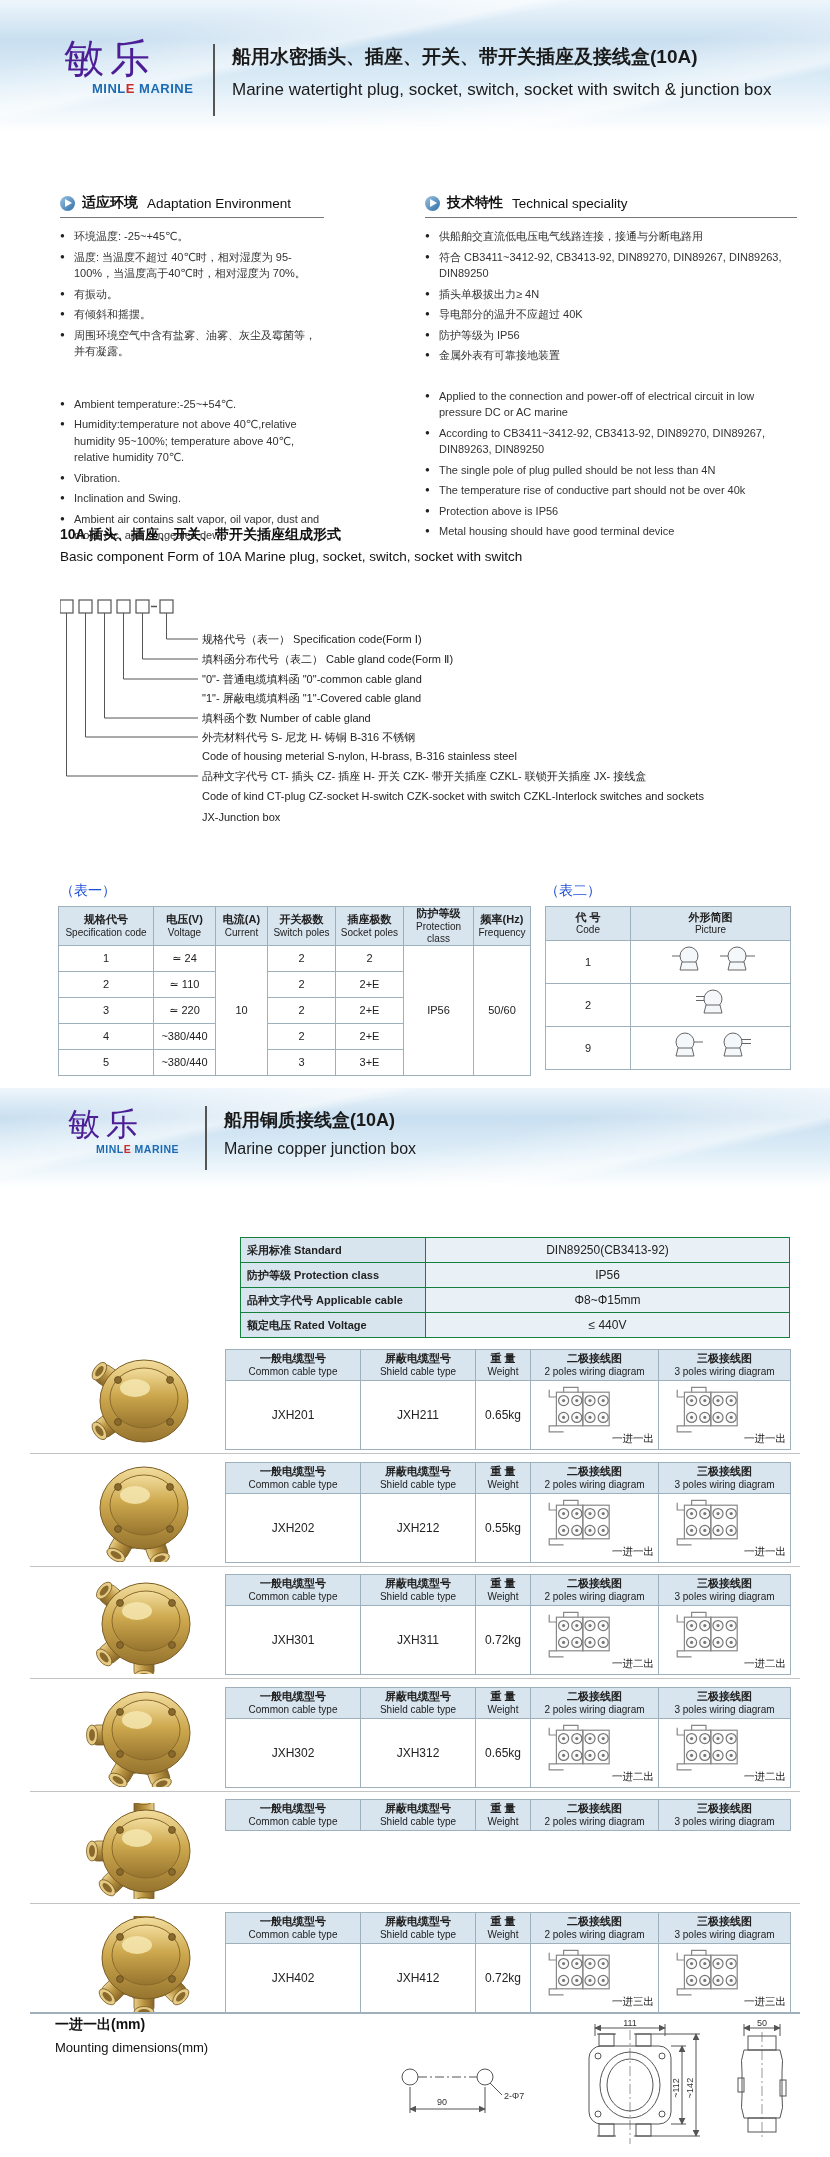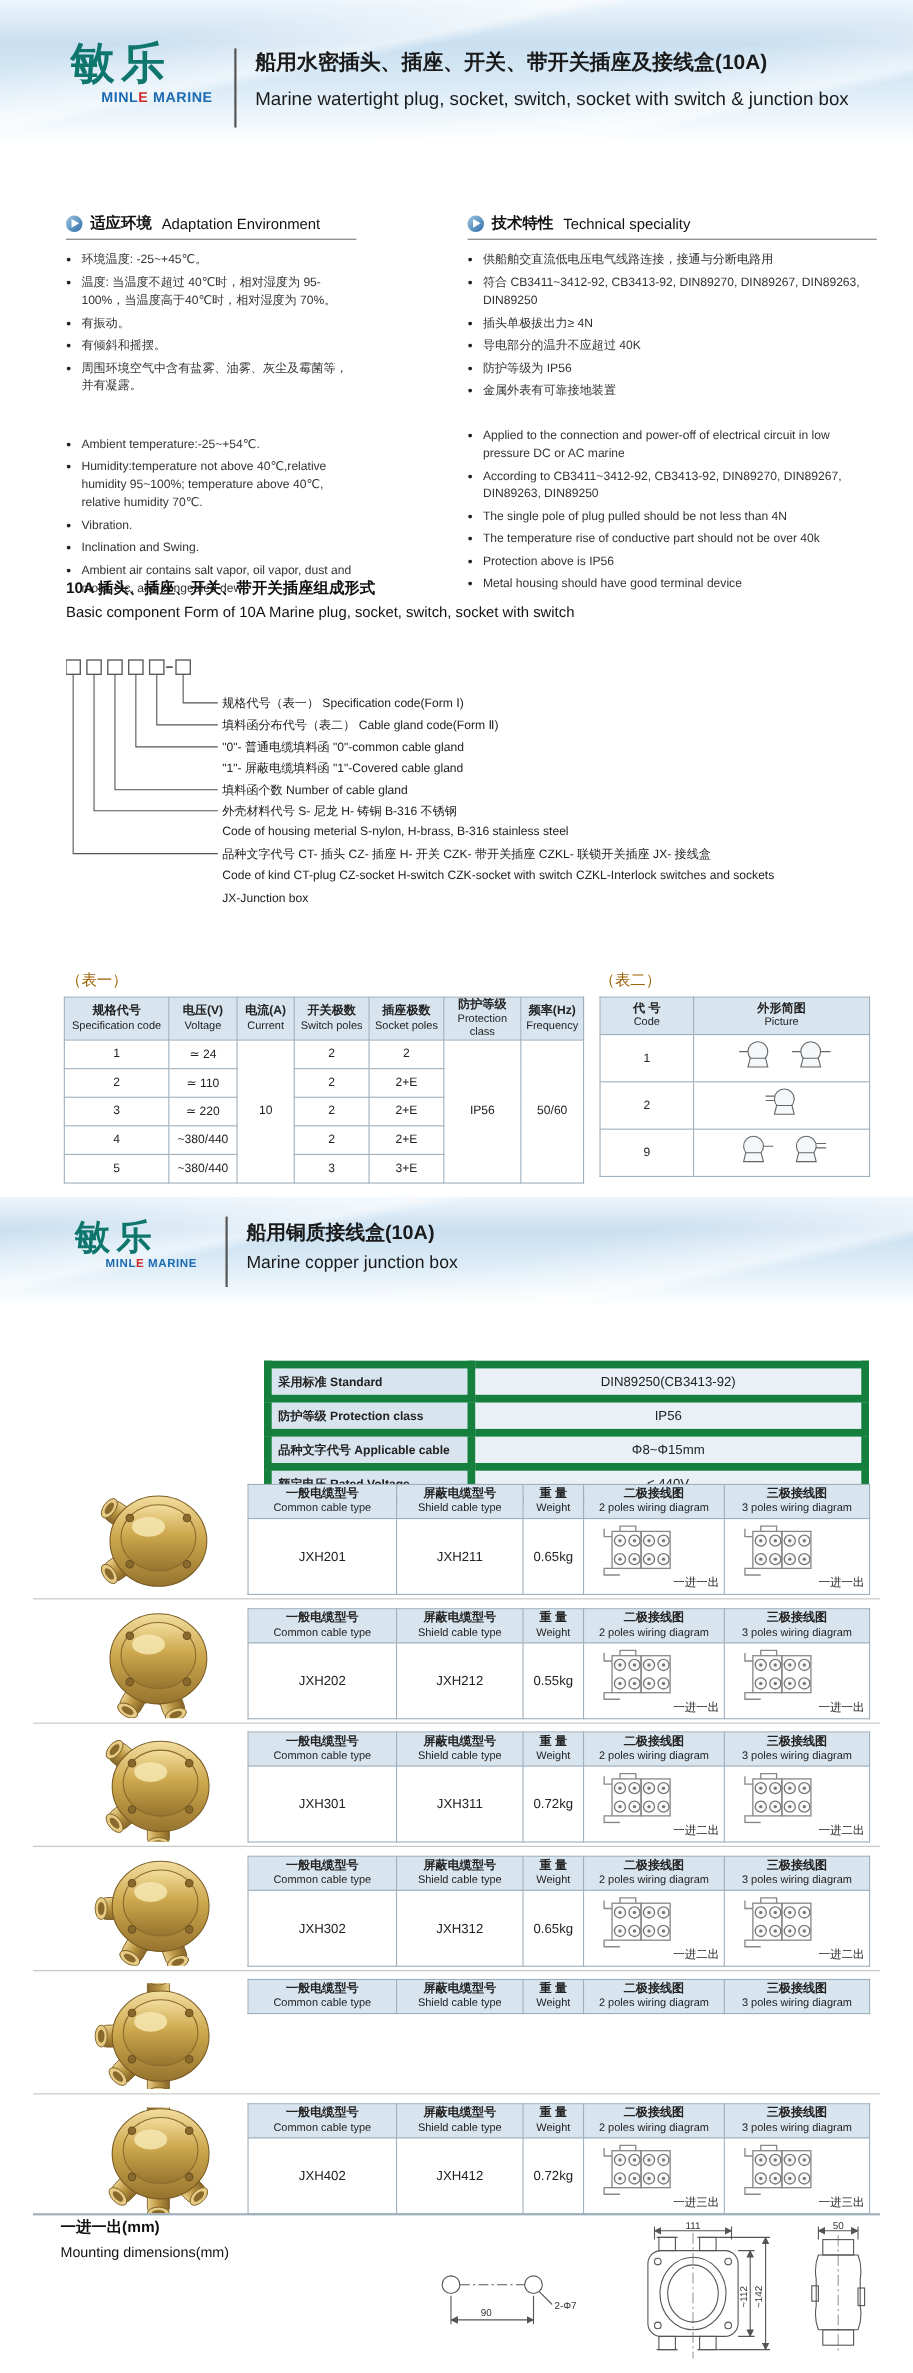--- a/index.html
+++ b/index.html
@@ -8,21 +8,21 @@
 
   
   .band{position:absolute;left:0;width:830px;overflow:hidden;
         background:linear-gradient(180deg,#eef6fc 0%,#c9dff0 30%,#dcecf7 62%,#ffffff 100%);}
   .band::before{content:"";position:absolute;inset:0;
         background:repeating-linear-gradient(-12deg,rgba(255,255,255,0) 0 60px,rgba(255,255,255,.55) 70px,rgba(255,255,255,0) 120px);}
   .band1{top:0;height:132px;}
   .band2{top:1088px;height:100px;}
 
   .logo{position:absolute;line-height:1;}
-  .logo .cn{font-weight:bold;color:#0f766e;letter-spacing:6px;}
+  .logo .cn{font-weight:normal;color:#4c1d95;letter-spacing:6px;}
   .logo .en{font-weight:bold;color:#1b6ab2;letter-spacing:.5px;margin-top:4px;margin-left:28px;}
   .logo .en .r{color:#cc2a2a;}
   .vdiv{position:absolute;width:2px;background:#555;}
   .htitle-cn{position:absolute;font-weight:bold;font-size:19px;color:#1a1a1a;white-space:nowrap;}
   .htitle-en{position:absolute;font-size:17px;color:#1a1a1a;white-space:nowrap;}
 
   
   .col{position:absolute;}
   .sec-head{display:flex;align-items:center;gap:7px;border-bottom:1.5px solid #777;padding-bottom:5px;}
   .play{width:15px;height:15px;border-radius:50%;flex:0 0 15px;
@@ -38,33 +38,33 @@
 
   
   .comp-title{position:absolute;left:60px;top:526px;}
   .comp-title .cn{font-weight:bold;font-size:14px;color:#111;}
   .comp-title .en{font-size:13.5px;color:#111;margin-top:5px;}
   .diagram{position:absolute;left:60px;top:594px;width:762px;height:240px;}
   .diagram svg{position:absolute;left:0;top:0;}
   .dlabel{position:absolute;left:142px;font-size:11px;color:#222;white-space:nowrap;}
 
   
-  .caption{position:absolute;font-size:14px;color:#a16207;}
+  .caption{position:absolute;font-size:14px;color:#1d4ed8;}
   table{border-collapse:collapse;}
   .ftable{position:absolute;table-layout:fixed;background:#fff;}
   .ftable th,.ftable td{border:1px solid #9fb0bd;text-align:center;vertical-align:middle;padding:0;}
   .ftable th{background:#d8e4ee;font-weight:normal;}
   .hcn{font-weight:bold;font-size:11px;color:#222;line-height:1.25;}
   .hen{font-size:10px;color:#222;line-height:1.2;}
   .ftable td{font-size:11px;color:#222;height:25px;}
   .t2row td{height:42px;}
 
   
   .stable{position:absolute;left:240px;top:1237px;width:550px;table-layout:fixed;}
-  .stable td{border:7px solid #15803d;height:24px;font-size:11px;color:#222;padding:0 6px;margin-left:20px;}
+  .stable td{border:1px solid #15803d;height:24px;font-size:11px;color:#222;padding:0 6px;margin-left:20px;}
   .stable .lab{background:#d8e4ee;font-weight:bold;}
   .stable .val{background:#eaf1f6;text-align:center;font-size:12px;font-weight:normal;}
 
   
   .pblock{position:absolute;left:0;width:830px;height:112px;}
   .photo{position:absolute;left:52px;top:8px;}
   .ptable{position:absolute;left:225px;top:4px;width:565px;table-layout:fixed;}
   .ptable th,.ptable td{border:1px solid #9fb0bd;text-align:center;vertical-align:middle;padding:0;}
   .ptable th{background:#d8e4ee;height:30px;font-weight:normal;}
   .ptable td{height:68px;font-size:12px;color:#222;}

